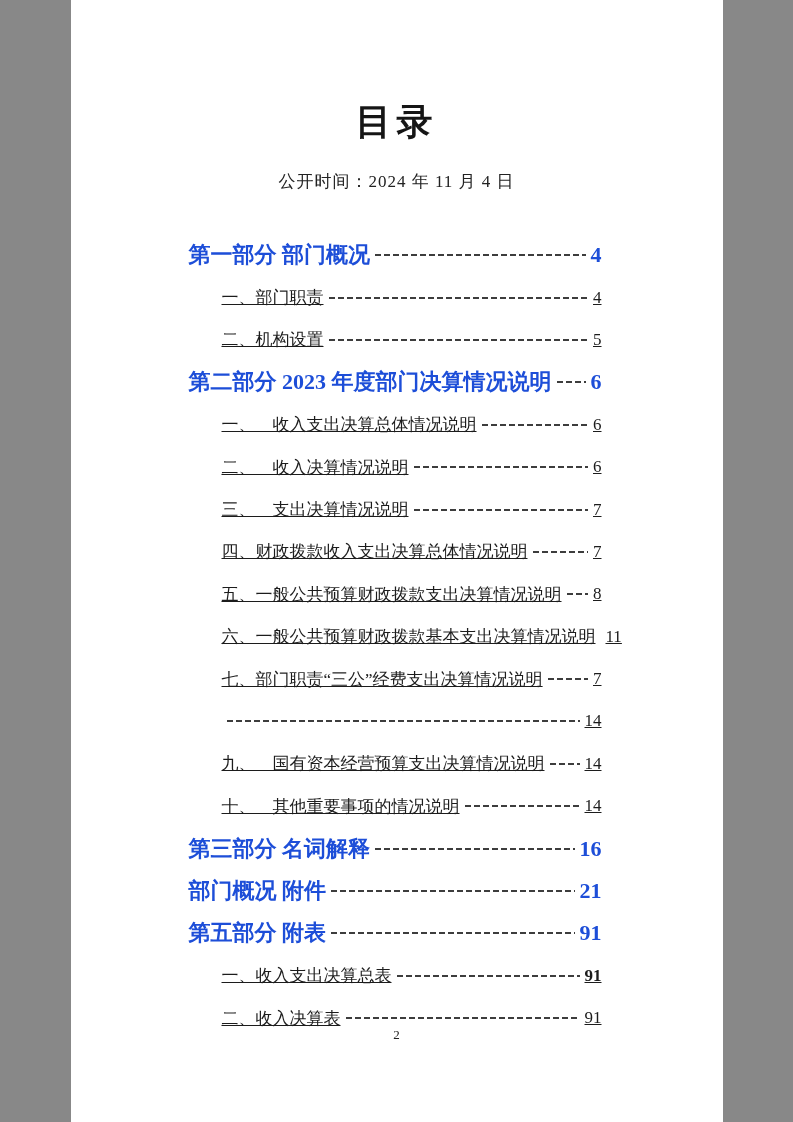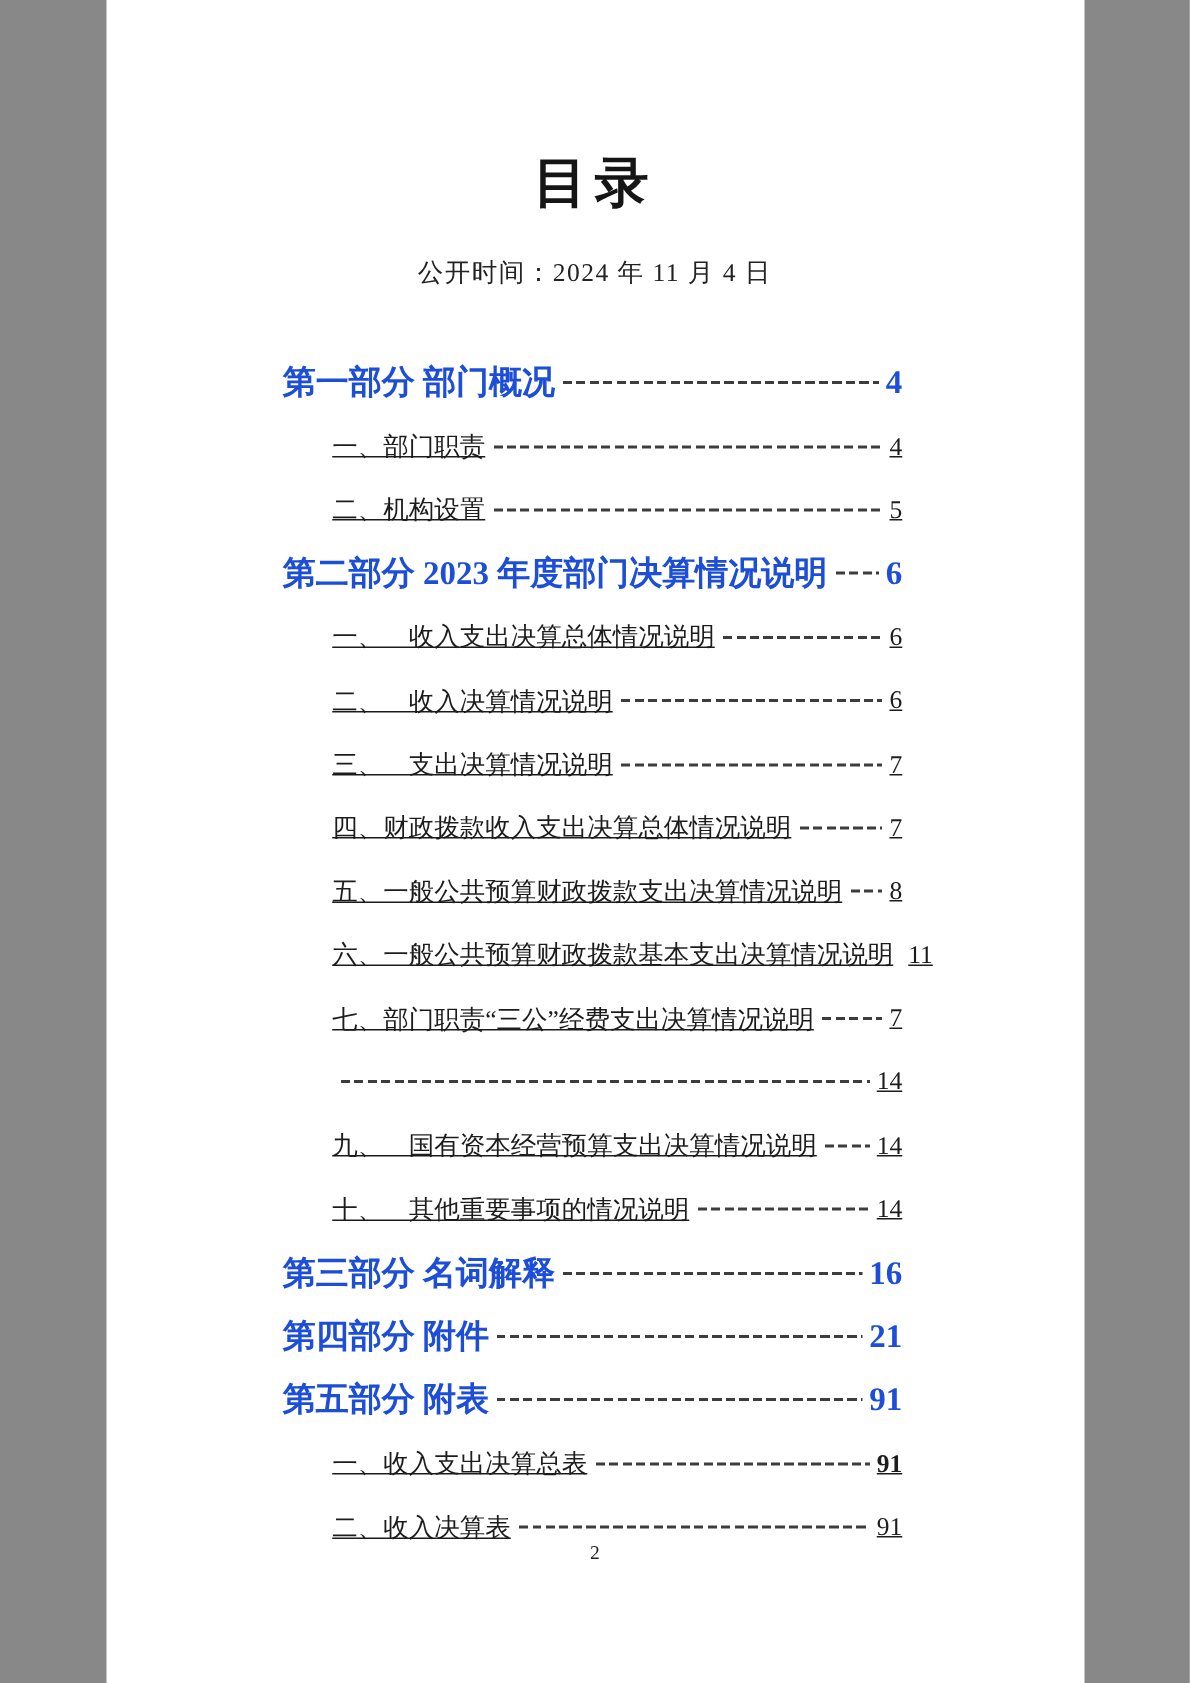--- a/index.html
+++ b/index.html
@@ -148,21 +148,21 @@
         <span class="toc-label">十、　其他重要事项的情况说明</span>
         <span class="toc-leader"></span>
         <span class="toc-page">14</span>
       </div>
       <div class="toc-row section">
         <span class="toc-label">第三部分 名词解释</span>
         <span class="toc-leader"></span>
         <span class="toc-page boldnum">16</span>
       </div>
       <div class="toc-row section">
-        <span class="toc-label">第四部分 附件</span>
+        <span class="toc-label">部门概况 附件</span>
         <span class="toc-leader"></span>
         <span class="toc-page boldnum">21</span>
       </div>
       <div class="toc-row section">
         <span class="toc-label">第五部分 附表</span>
         <span class="toc-leader"></span>
         <span class="toc-page boldnum">91</span>
       </div>
       <div class="toc-row item">
         <span class="toc-label">一、收入支出决算总表</span>

